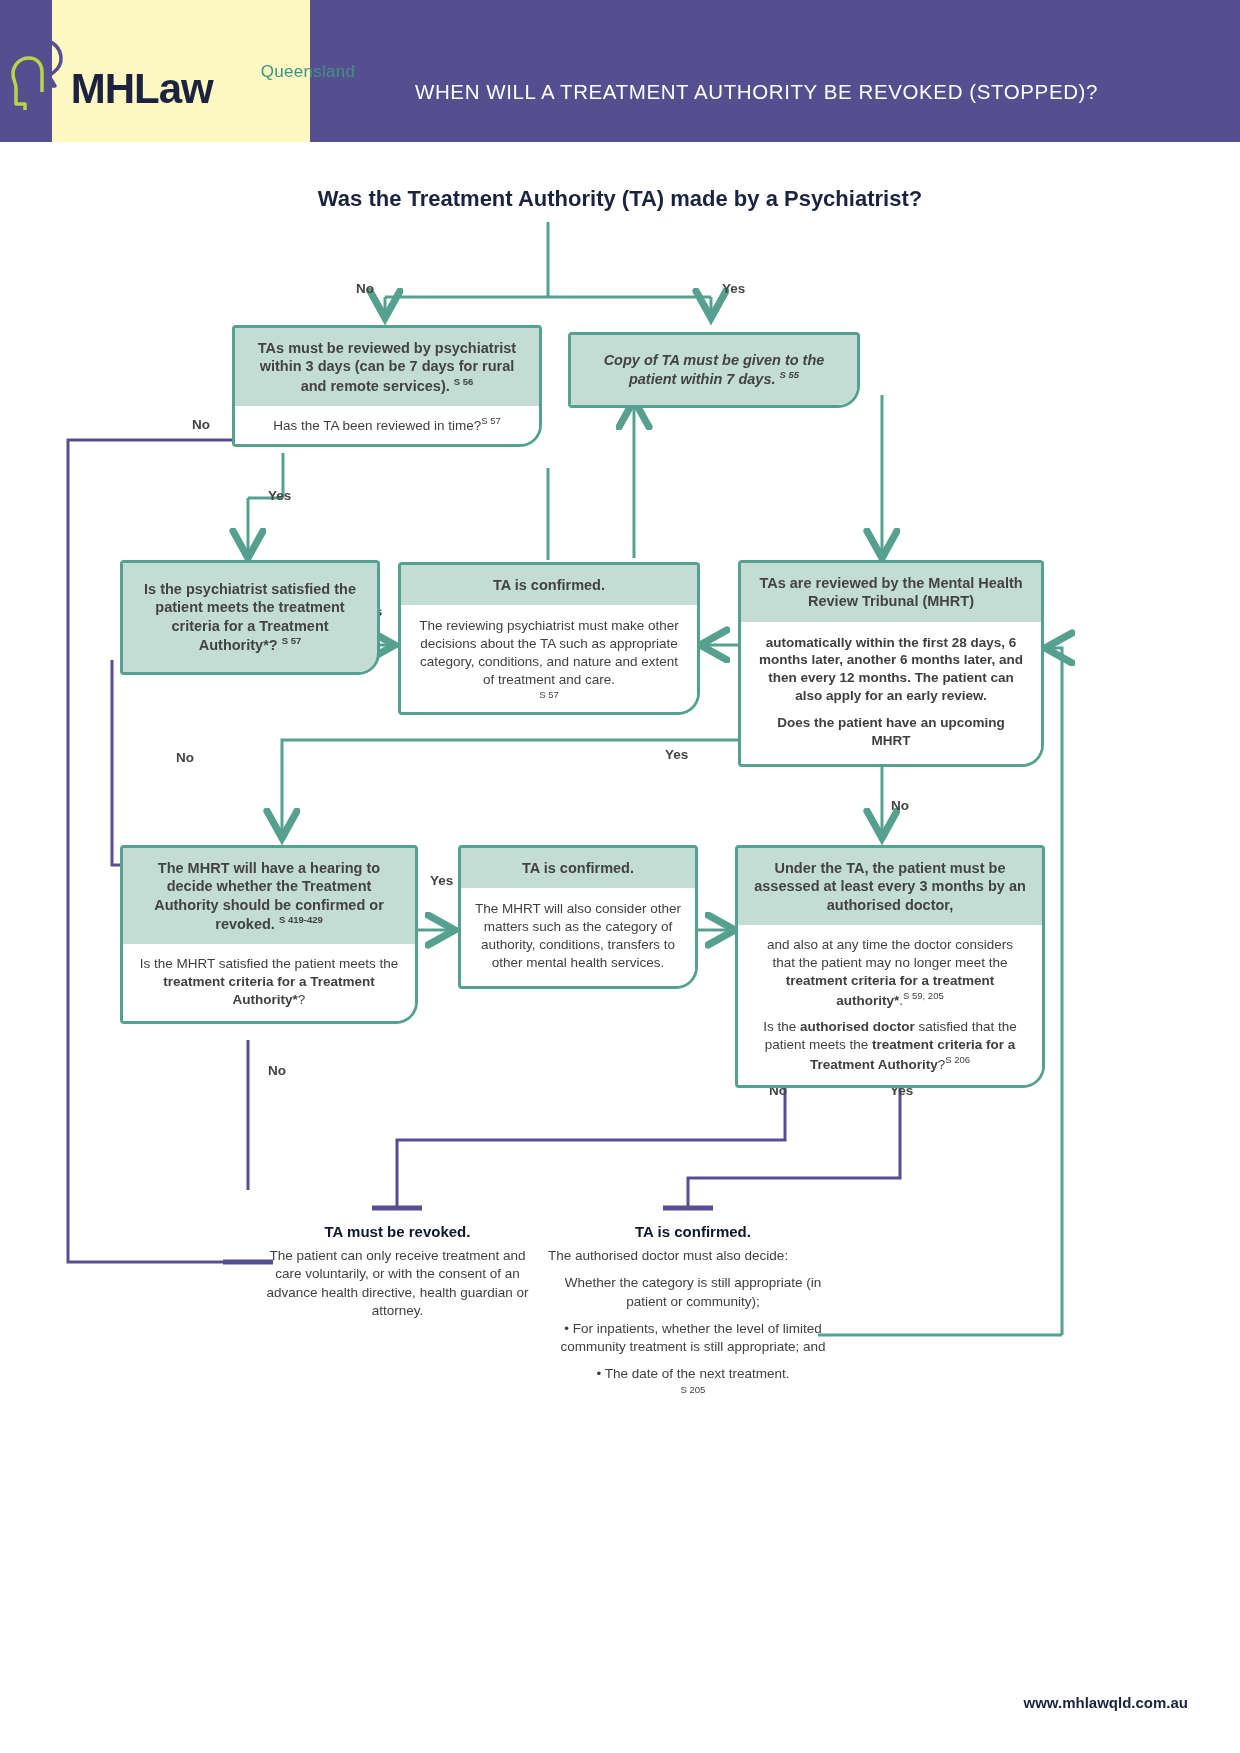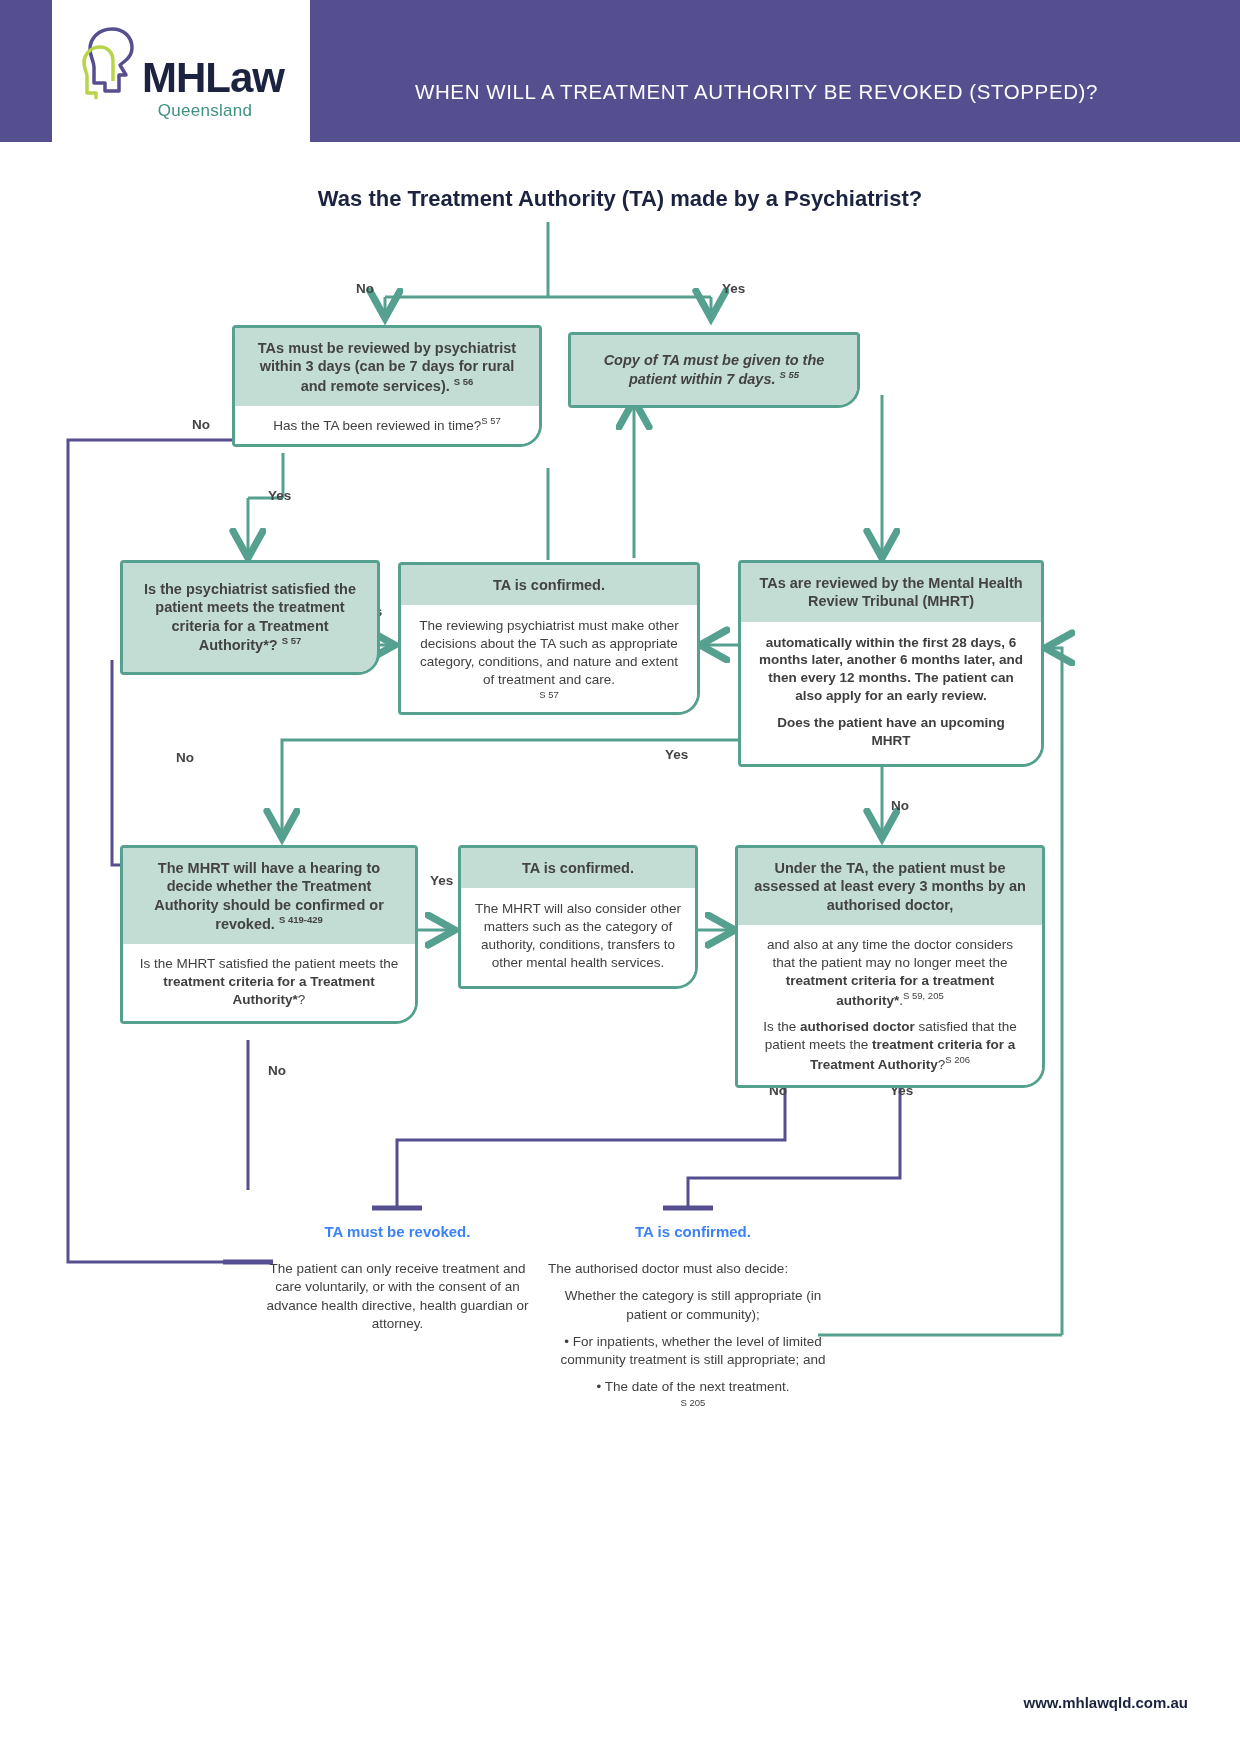--- a/index.html
+++ b/index.html
@@ -14,22 +14,22 @@
 
   
   .header {
     position: absolute; left: 0; top: 0;
     width: 1240px; height: 142px;
     background: #564f8f;
   }
   .logo-panel {
     position: absolute; left: 52px; top: 0;
     width: 258px; height: 142px;
-    background: #ffffff;
-    display: flex; flex-direction: column;
+    background: #fef9c3;
+    display: flex; flex-direction: row;
     align-items: center; justify-content: center;
   }
   .logo-row { display: flex; align-items: flex-end; gap: 2px; }
   .logo-mark { width: 62px; height: 78px; position: relative; }
   .logo-word {
     font-size: 42px; font-weight: bold; color: #1b2340;
     letter-spacing: -1px; line-height: 1;
     font-family: "Liberation Sans", sans-serif;
   }
   .logo-sub {
@@ -90,24 +90,24 @@
 
   
   .term {
     position: absolute;
     text-align: center;
     color: #3f3f3f;
     font-size: 13.5px;
     line-height: 1.35;
   }
   .term-title {
-    color: #3b82f6;
+    color: #0f172a;
     font-weight: bold;
     font-size: 15px;
-    margin-bottom: 18px;
+    margin-bottom: 5px;
   }
   .term p { margin-bottom: 9px; }
 
   
   #wires { position: absolute; left: 0; top: 0; width: 1240px; height: 1753px; pointer-events: none; }
 
   
   .footer {
     position: absolute; right: 52px; bottom: 42px;
     font-size: 15px; font-weight: bold; color: #1b2340;

